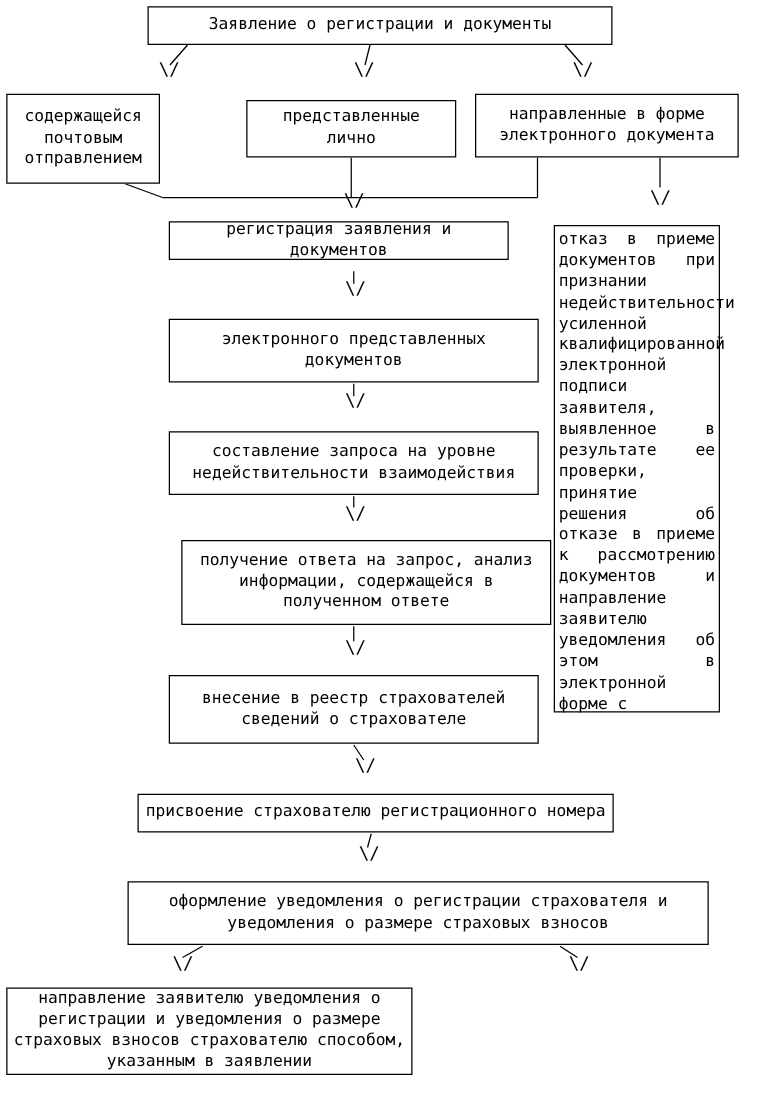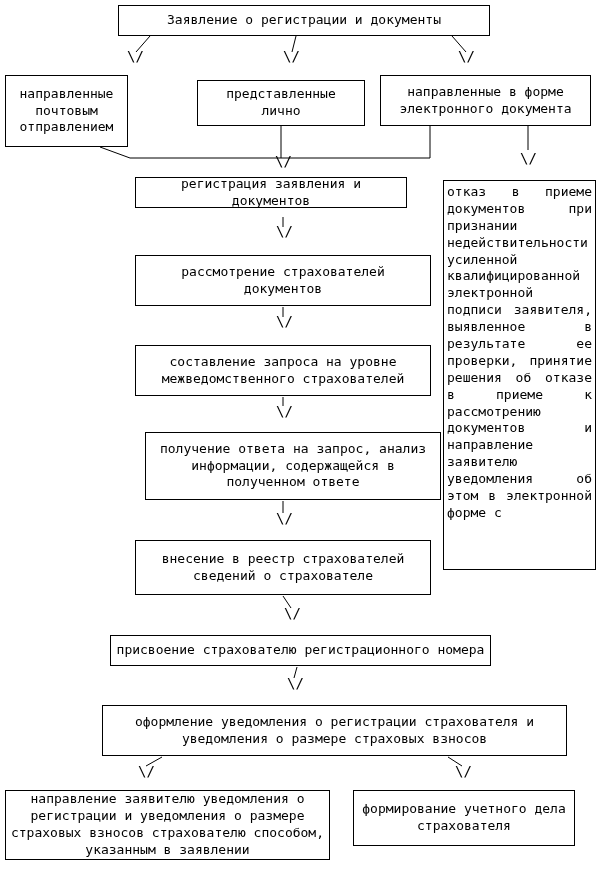--- a/index.html
+++ b/index.html
@@ -64,45 +64,44 @@
       <line x1="283" y1="501" x2="283" y2="513"></line>
       <line x1="283" y1="596" x2="291" y2="608"></line>
       <line x1="297" y1="667" x2="294" y2="678"></line>
       <line x1="162" y1="757" x2="146" y2="766"></line>
       <line x1="448" y1="757" x2="462" y2="766"></line>
     </g>
   </svg>
 
   <div class="node" style="left:118px;top:5px;width:372px;height:31px">Заявление о регистрации и документы</div>
 
-  <div class="node" style="left:5px;top:75px;width:123px;height:72px">направленные почтовым отправлением</div>
+  <div class="node" style="left:5px;top:75px;width:123px;height:72px">содержащейся почтовым отправлением</div>
 
   <div class="node node--padwide" style="left:197px;top:80px;width:168px;height:46px">представленные лично</div>
 
   <div class="node" style="left:380px;top:75px;width:211px;height:51px">направленные в форме электронного документа</div>
 
   <div class="node" style="left:135px;top:177px;width:272px;height:31px">регистрация заявления и документов</div>
 
-  <div class="node" style="left:135px;top:255px;width:296px;height:51px">рассмотрение страхователей документов</div>
+  <div class="node" style="left:135px;top:255px;width:296px;height:51px">электронного представленных документов</div>
 
-  <div class="node" style="left:135px;top:345px;width:296px;height:51px">составление запроса на уровне межведомственного страхователей</div>
+  <div class="node" style="left:135px;top:345px;width:296px;height:51px">составление запроса на уровне недействительности взаимодействия</div>
 
   <div class="node" style="left:145px;top:432px;width:296px;height:68px">получение ответа на запрос, анализ информации, содержащейся в полученном ответе</div>
 
   <div class="node" style="left:110px;top:635px;width:381px;height:31px">присвоение страхователю регистрационного номера</div>
 
   <div class="node" style="left:135px;top:540px;width:296px;height:55px">внесение в реестр страхователей сведений о страхователе</div>
 
   <div class="node" style="left:102px;top:705px;width:465px;height:51px">оформление уведомления о регистрации страхователя и уведомления о размере страховых взносов</div>
 
   <div class="node" style="left:5px;top:790px;width:325px;height:70px">направление заявителю уведомления о регистрации и уведомления о размере страховых взносов страхователю способом, указанным в заявлении</div>
 
-  <div class="node" style="left:353px;top:790px;width:222px;height:56px">формирование учетного дела страхователя</div>
 
-  <div class="node node--justify" style="left:443px;top:180px;width:153px;height:390px">отказ в приеме документов при признании недействительности усиленной квалифицированной электронной подписи заявителя, выявленное в результате ее проверки, принятие решения об отказе в приеме к рассмотрению документов и направление заявителю уведомления об этом в электронной форме с</div>
+  <div class="node node--justify" style="left:443px;top:180px;width:133px;height:390px">отказ в приеме документов при признании недействительности усиленной квалифицированной электронной подписи заявителя, выявленное в результате ее проверки, принятие решения об отказе в приеме к рассмотрению документов и направление заявителю уведомления об этом в электронной форме с</div>
 
   <span class="arrow" style="left:127px;top:47px">\/</span>
   <span class="arrow" style="left:283px;top:47px">\/</span>
   <span class="arrow" style="left:458px;top:47px">\/</span>
   <span class="arrow" style="left:275px;top:152px">\/</span>
   <span class="arrow" style="left:520px;top:149px">\/</span>
   <span class="arrow" style="left:276px;top:222px">\/</span>
   <span class="arrow" style="left:276px;top:312px">\/</span>
   <span class="arrow" style="left:276px;top:402px">\/</span>
   <span class="arrow" style="left:276px;top:509px">\/</span>

